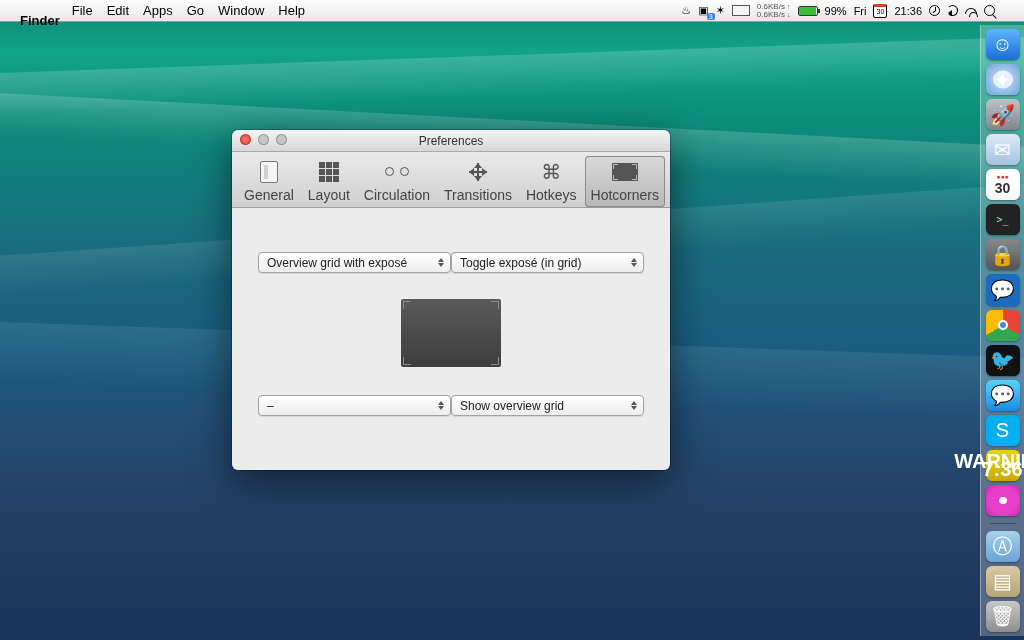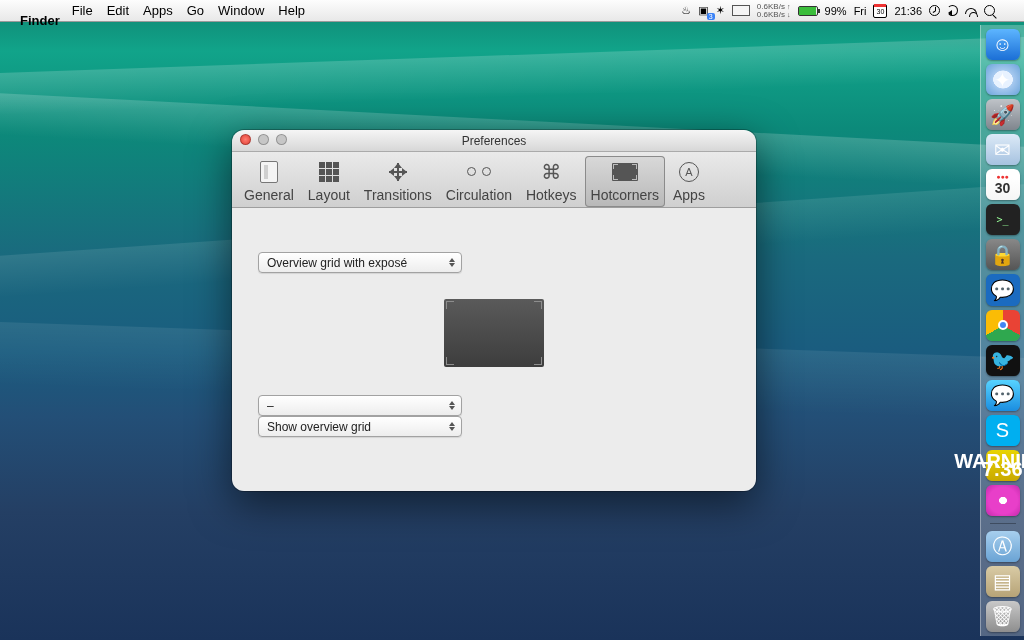--- a/index.html
+++ b/index.html
@@ -54,21 +54,21 @@
   .chrome{background:conic-gradient(#e94335 0 120deg,#2fa84f 120deg 240deg,#fbbc05 240deg 360deg);border-radius:50%;}
   .twitter{background:#111;}
   .imessage{background:linear-gradient(#57d3ff,#1a8de0);}
   .skype{background:#00aff0;}
   .warn{background:linear-gradient(#e9d400,#c9a900);font-size:7px;color:#c00;font-weight:bold;text-align:center;line-height:8px;}
   .flower{background:radial-gradient(#fff 15%,#e83fc9 18% 60%,#c229a9 100%);border-radius:50%;}
   .appstore{background:linear-gradient(#a7cfee,#6aa3d4);}
   .trash{background:linear-gradient(#c8c8c8,#8e8e8e);}
 
   
-  .window { position: absolute; top: 130px; left: 232px; width: 524px; border-radius: 12px; overflow: hidden; box-shadow: 0 12px 40px rgba(0,0,0,.55), 0 0 0 1px rgba(0,0,0,.25); z-index: 200; font-size: 11px; }
+  .window { position: absolute; top: 130px; left: 232px; width: 438px; border-radius: 6px; overflow: hidden; box-shadow: 0 12px 40px rgba(0,0,0,.55), 0 0 0 1px rgba(0,0,0,.25); z-index: 200; font-size: 11px; }
   .titlebar { height: 22px; background: linear-gradient(#f5f5f5,#d7d7d7); border-bottom: 1px solid #aaa; display:flex; align-items:center; justify-content:center; position:relative; }
   .traffic { position:absolute; left:8px; top:4px; display:flex; gap:7px; }
   .traffic div{ width:11px;height:11px;border-radius:50%;border:0.5px solid rgba(0,0,0,.25);}
   .tl-close{background:radial-gradient(#ff7c70,#e24035);} .tl-min{background:#c6c6c6;} .tl-max{background:#c6c6c6;}
   .titlebar .title{font-size:12px;color:#333;}
   .toolbar { height: 56px; background: linear-gradient(#eaeaea,#cfcfcf); border-bottom:1px solid #9e9e9e; display:flex; padding:4px 6px 0; }
   .tbtn { display:flex;flex-direction:column;align-items:center;justify-content:flex-end;padding:2px 6px 4px;border-radius:4px;margin-right:2px;color:#444;gap:2px;}
   .tbtn.selected{background:linear-gradient(#d9d9d9,#b8b8b8);box-shadow:inset 0 0 0 1px #8b8b8b;}
   .tbtn .ic{width:28px;height:26px;display:flex;align-items:center;justify-content:center;}
   .tbtn .lbl{font-size:14px;}
@@ -90,21 +90,21 @@
   .ic-hot{font-size:20px;color:#555;}
   .ic-corners{width:26px;height:18px;background:#555;border-radius:1px;position:relative;}
   .ic-corners .c{position:absolute;width:5px;height:5px;border:1.5px solid #bbb;}
   .c.tl{top:1px;left:1px;border-right:none;border-bottom:none;}
   .c.tr{top:1px;right:1px;border-left:none;border-bottom:none;}
   .c.bl{bottom:1px;left:1px;border-right:none;border-top:none;}
   .c.br{bottom:1px;right:1px;border-left:none;border-top:none;}
   .ic-apps{width:20px;height:20px;border:1.5px solid #555;border-radius:50%;display:flex;align-items:center;justify-content:center;font-size:11px;color:#555;}
 
   .content { background:#ececec; padding:44px 26px 54px; }
-  .row { display:flex; justify-content:space-between; margin-bottom:26px;flex-direction:column; }
+  .row { display:flex; justify-content:space-between; margin-bottom:26px; }
   .dropdown { position:relative; width:204px; height:21px; background:linear-gradient(#fff,#ededed); border:1px solid #a2a2a2; border-radius:4px; display:flex; align-items:center; padding:0 18px 0 8px; font-size:12px; color:#222; box-shadow:0 1px 1px rgba(0,0,0,.1);}
   .dropdown .chev{position:absolute;right:4px;top:2px;height:15px;width:10px;display:flex;flex-direction:column;justify-content:center;gap:1px;}
   .chev::before,.chev::after{content:"";border:3px solid transparent;margin:0 auto;}
   .chev::before{border-bottom:4px solid #555;} .chev::after{border-top:4px solid #555;}
   .screen-preview{width:100px;height:68px;margin:0 auto 28px;background:linear-gradient(#5a5a5a,#3d3d3d);border-radius:2px;position:relative;}
   .screen-preview .c{position:absolute;width:8px;height:8px;border:1.5px solid #8d8d8d;}
   .screen-preview .tl{top:2px;left:2px;border-right:none;border-bottom:none;}
   .screen-preview .tr{top:2px;right:2px;border-left:none;border-bottom:none;}
   .screen-preview .bl{bottom:2px;left:2px;border-right:none;border-top:none;}
   .screen-preview .br{bottom:2px;right:2px;border-left:none;border-top:none;}
@@ -184,40 +184,40 @@
             <div></div>
             <div></div>
             <div></div>
             <div></div>
           </div>
         </div>
       <span class="lbl">Layout</span>
     </div>
     <div class="tbtn">
       <div class="ic">
+          <div class="ic-circ">
+            <div class="a"></div>
+            <div class="b"></div>
+          </div>
+        </div>
+      <span class="lbl">Circulation</span>
+    </div>
+    <div class="tbtn">
+      <div class="ic">
           <div class="ic-trans">
             <div class="ah u"></div>
             <div class="ah d"></div>
             <div class="ah l"></div>
             <div class="ah r"></div>
           </div>
         </div>
       <span class="lbl">Transitions</span>
     </div>
     <div class="tbtn">
       <div class="ic">
-          <div class="ic-circ">
-            <div class="a"></div>
-            <div class="b"></div>
-          </div>
-        </div>
-      <span class="lbl">Circulation</span>
-    </div>
-    <div class="tbtn">
-      <div class="ic">
           <span class="ic-hot">⌘</span>
         </div>
       <span class="lbl">Hotkeys</span>
     </div>
     <div class="tbtn selected">
       <div class="ic">
           <div class="ic-corners">
             <div class="c tl"></div>
             <div class="c tr"></div>
             <div class="c bl"></div>
@@ -230,20 +230,24 @@
       <div class="ic">
           <div class="ic-apps">A</div>
         </div>
       <span class="lbl">Apps</span>
     </div>
   </div>
   <div class="content">
     <div class="row">
       <div class="dropdown">
         <span>Overview grid with exposé</span>
+          <span class="chev"></span>
+      </div>
+      <div class="dropdown">
+        <span>Toggle exposé (in grid)</span>
           <span class="chev"></span>
       </div>
     </div>
     <div class="screen-preview">
       <div class="c tl"></div>
         <div class="c tr"></div>
         <div class="c bl"></div>
         <div class="c br"></div>
     </div>
     <div class="row" style="margin-bottom:0;">

